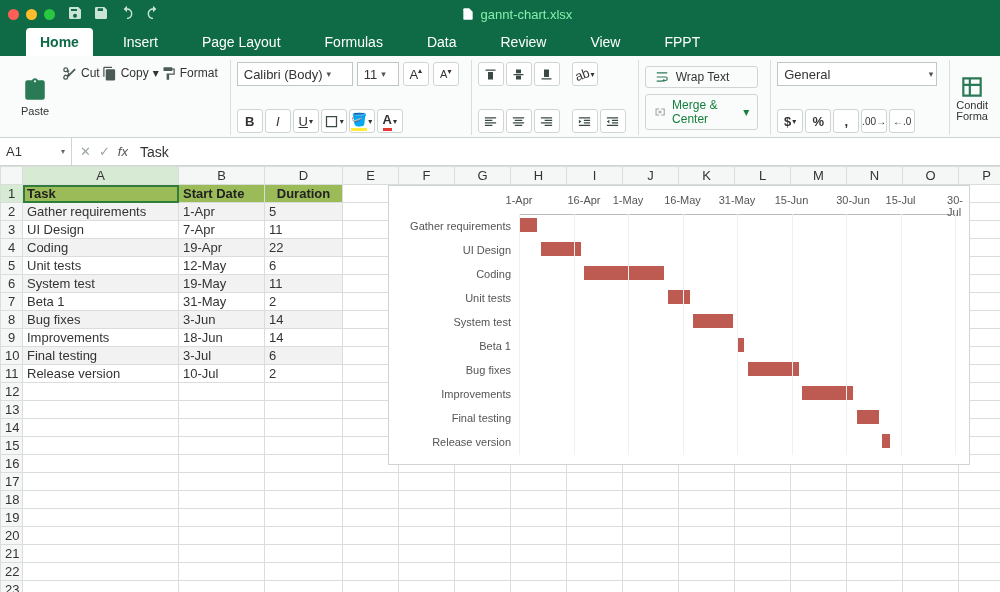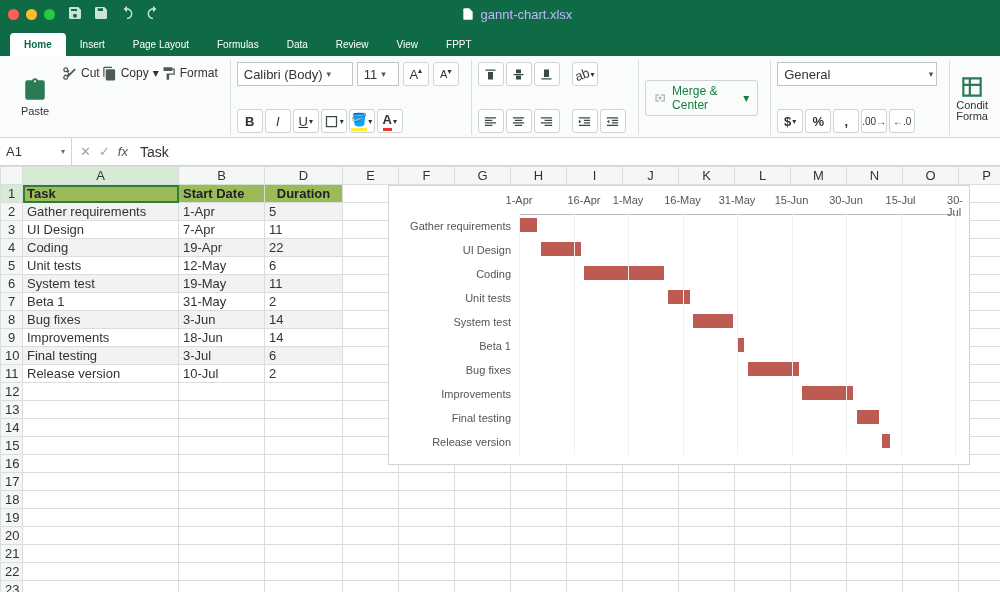--- a/index.html
+++ b/index.html
@@ -7,26 +7,26 @@
 
   
   .titlebar { height: 28px; background: #0e6b45; display: flex; align-items: center; padding: 0 8px; color: #eaf5ef; }
   .traffic { display: flex; gap: 7px; margin-right: 12px; }
   .traffic span { width: 11px; height: 11px; border-radius: 50%; display: inline-block; }
   .tl-red   { background: #ff5f57; }
   .tl-yel   { background: #ffbd2e; }
   .tl-grn   { background: #28c940; }
   .qat { display:flex; gap:10px; align-items:center; }
   .qat svg { width:16px; height:16px; fill:#dff2e8; opacity:.9; }
-  .title-center { flex:1; text-align:center; font-size:13px; color:#c4b5fd; display:flex; justify-content:center; align-items:center; gap:6px;}
+  .title-center { flex:1; text-align:center; font-size:13px; color:#86efac; display:flex; justify-content:center; align-items:center; gap:6px;}
   .title-center .ficon{ width:14px;height:14px; }
 
   
   .tabs { height: 28px; background: #0e6b45; display: flex; align-items: flex-end; color: #fff; padding-left: 10px; gap: 0; border-bottom: 0; }
-  .tab { padding: 6px 14px 6px; font-size: 10px; cursor: pointer; }
+  .tab { padding: 6px 14px 6px; font-size: 14px; cursor: pointer; margin-left: 16px; }
   .tab.active { background: #fff; color: #0e6b45; border-radius: 4px 4px 0 0; font-weight: 600; }
 
   
   .ribbon { height: 82px; background: #fafbfb; border-bottom: 1px solid #cfd5d2; display:flex; padding: 4px 6px 2px; gap:6px; }
   .group { display:flex; flex-direction:column; justify-content:space-between; padding:2px 6px; position:relative;}
   .group + .group { border-left:1px solid #d9dedb; }
   .big-btn { display:flex; flex-direction:column; align-items:center; justify-content:center; gap:2px; font-size:11px; width:46px; height:70px; border:1px solid transparent; border-radius:3px; }
   .big-btn svg{width:26px;height:26px;fill:#2a7a55;}
   .mini { font-size:12px; display:flex; align-items:center; gap:4px; height:22px;}
   .mini svg{ width:15px;height:15px; fill:#4c5b54;}
@@ -250,20 +250,26 @@
         </div>
       <div class="tbtn">
           <svg viewBox="0 0 24 24">
             <path d="M3 5h18v2H3zm8 4h10v2H11zm0 4h10v2H11zM3 17h18v2H3zM7 9l-4 3 4 3z"></path>
           </svg>
         </div>
     </div>
   </div>
 
   <div class="group wrap-merge">
+    <div class="wm">
+      <svg width="16" height="14" viewBox="0 0 24 24" fill="#2a7a55">
+          <path d="M3 4h18v2H3zm0 14h10v2H3zm0-7h15a4 4 0 0 1 0 8h-2v2l-4-3 4-3v2h2a2 2 0 0 0 0-4H3z"></path>
+        </svg>
+      <span>Wrap Text</span>
+    </div>
     <div class="wm dis">
       <svg width="16" height="14" viewBox="0 0 24 24" fill="#9aa6a0">
           <path d="M3 5h7v2H5v10h5v2H3zM14 5h7v14h-7v-2h5V7h-5zM8 11h3V8l4 4-4 4v-3H8z"></path>
         </svg>
       <span>Merge &amp; Center</span>
         <span class="caret">▾</span>
     </div>
   </div>
 
   <div class="group numfmt">
@@ -775,21 +781,21 @@
   <div class="chart-inner" id="chart-inner">
     <div class="axis-line"></div>
     <div class="axis-hline"></div>
     <div class="xaxis" id="xaxis">
           <span class="xt" style="left: 0px;">1-Apr</span>
           <span class="xt" style="left: 65px;">16-Apr</span>
           <span class="xt" style="left: 109px;">1-May</span>
           <span class="xt" style="left: 163.5px;">16-May</span>
           <span class="xt" style="left: 218px;">31-May</span>
           <span class="xt" style="left: 272.5px;">15-Jun</span>
-          <span class="xt" style="left: 327px;">30-Jun</span>
+          <span class="xt" style="left: 334px;">30-Jun</span>
           <span class="xt" style="left: 381.5px;">15-Jul</span>
           <span class="xt" style="left: 436px;">30-Jul</span>
         </div>
     <div class="rows" id="crows">
           <div class="crow" style="top: 0px;">
             <div class="clabel">Gather requirements</div>
             <div class="ctrack">
               <div class="cbar" style="left: 0px; width: 18.1667px; background: rgb(189, 90, 82);"></div>
             </div>
           </div>

